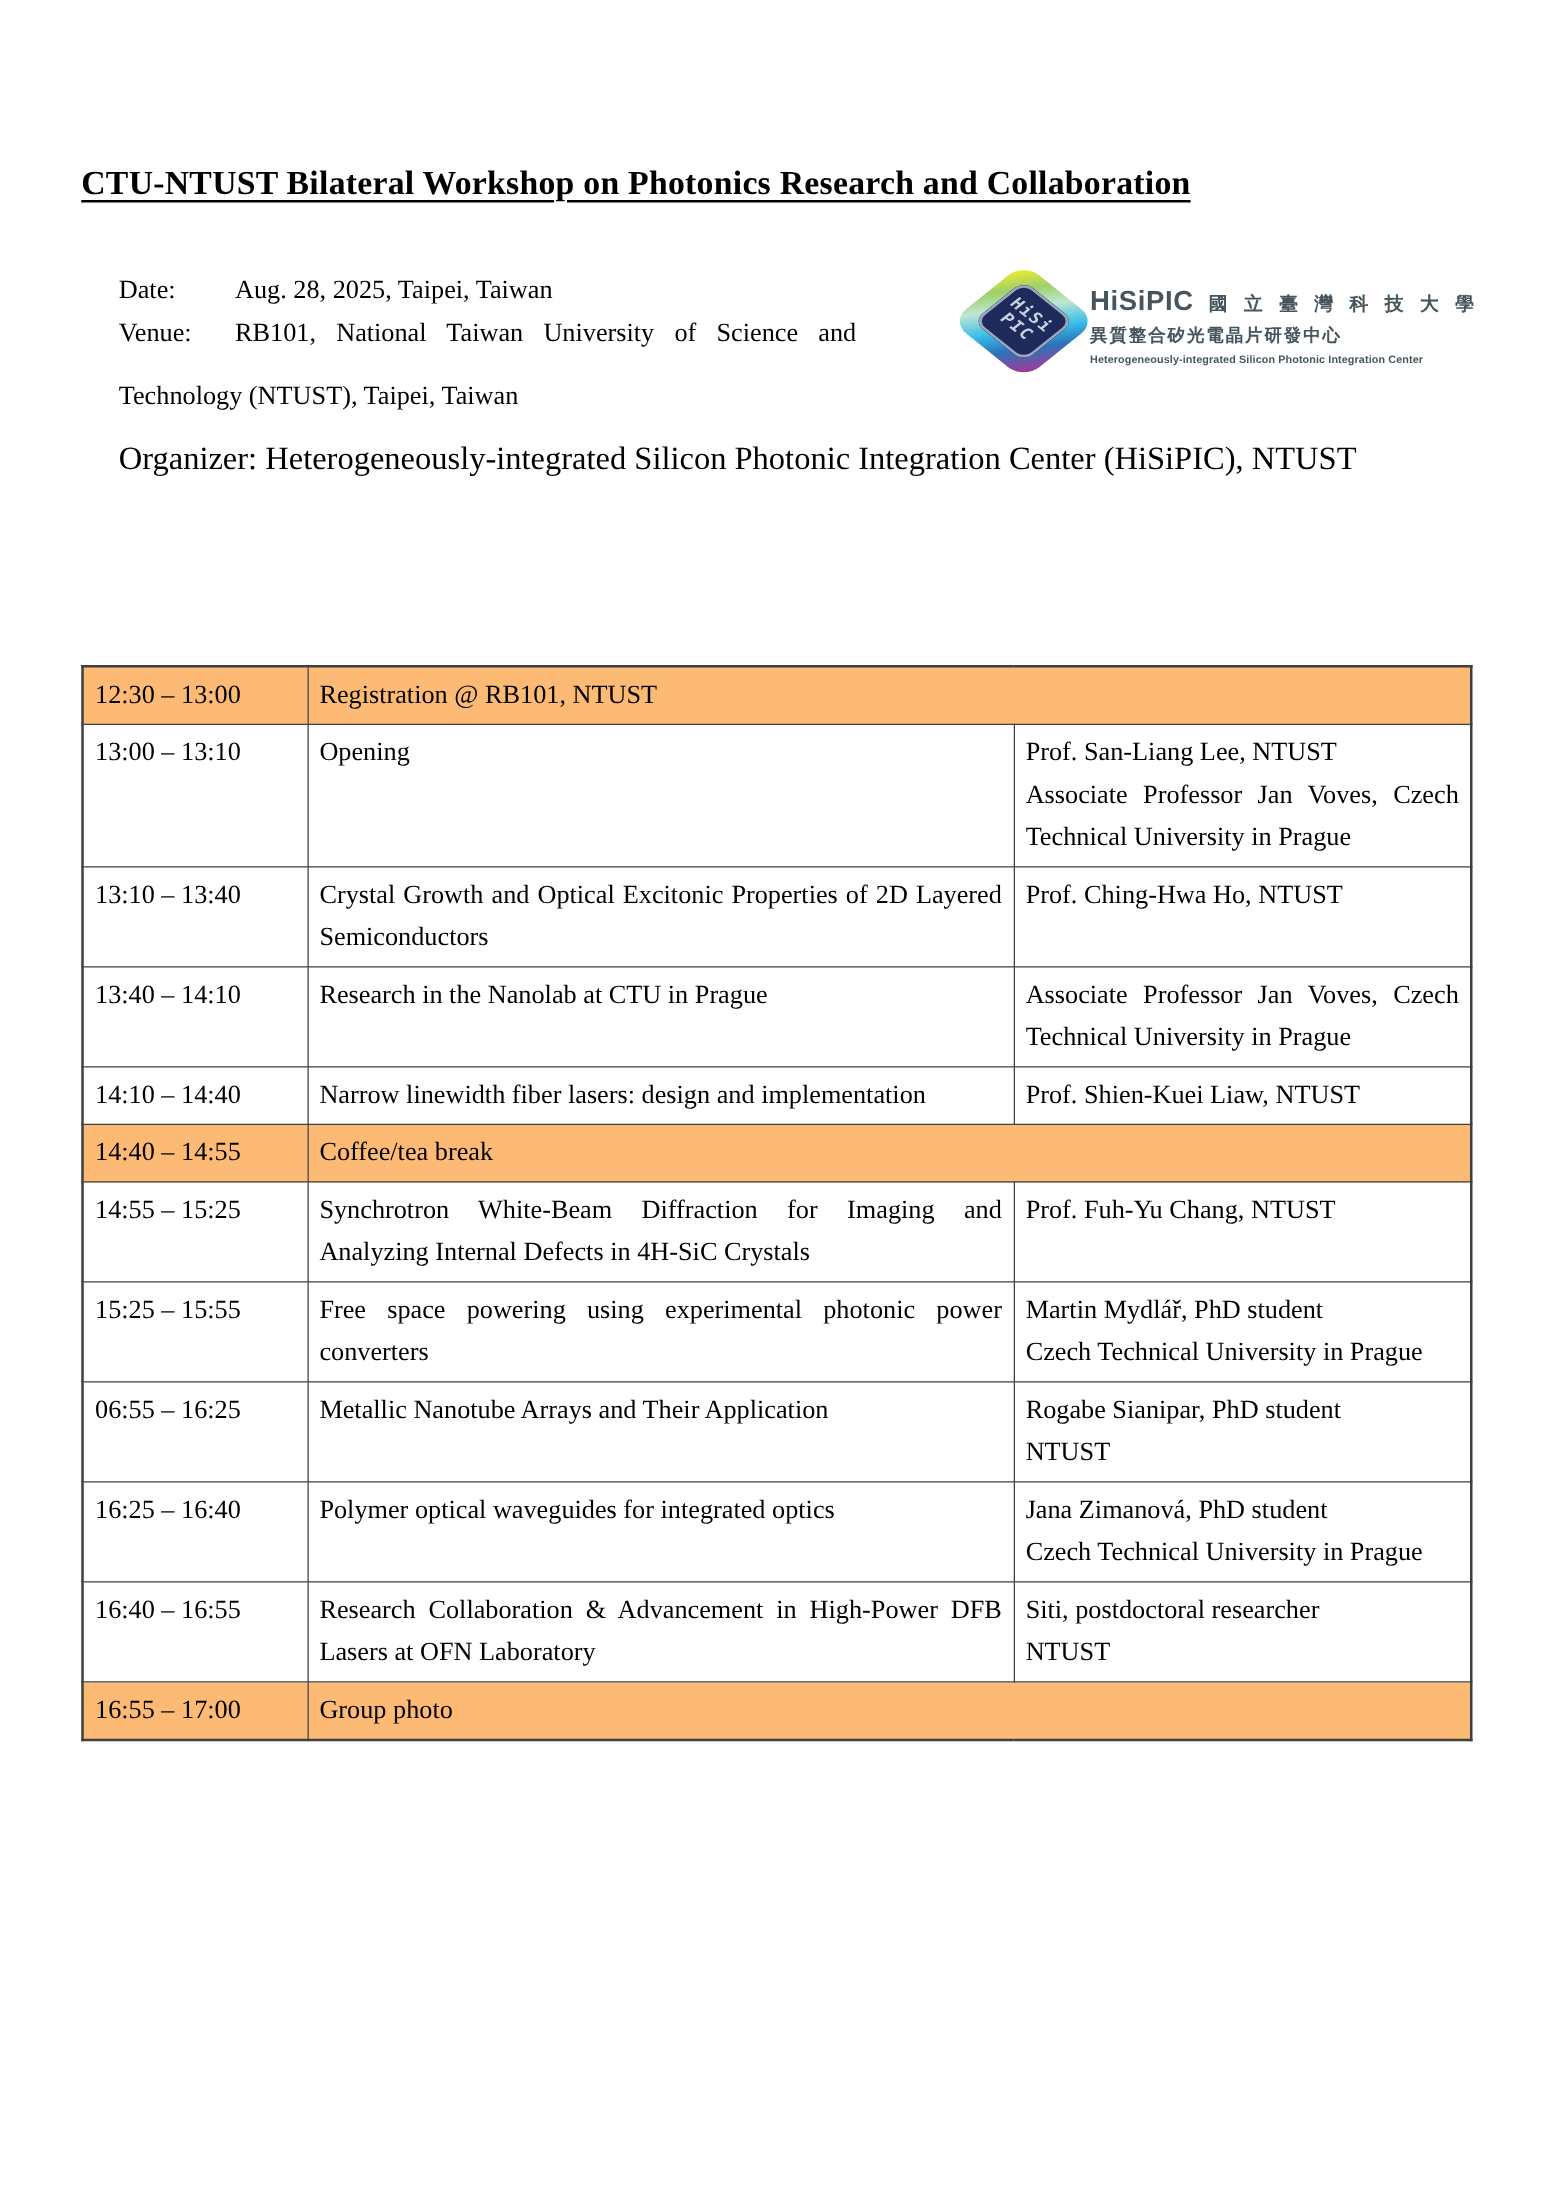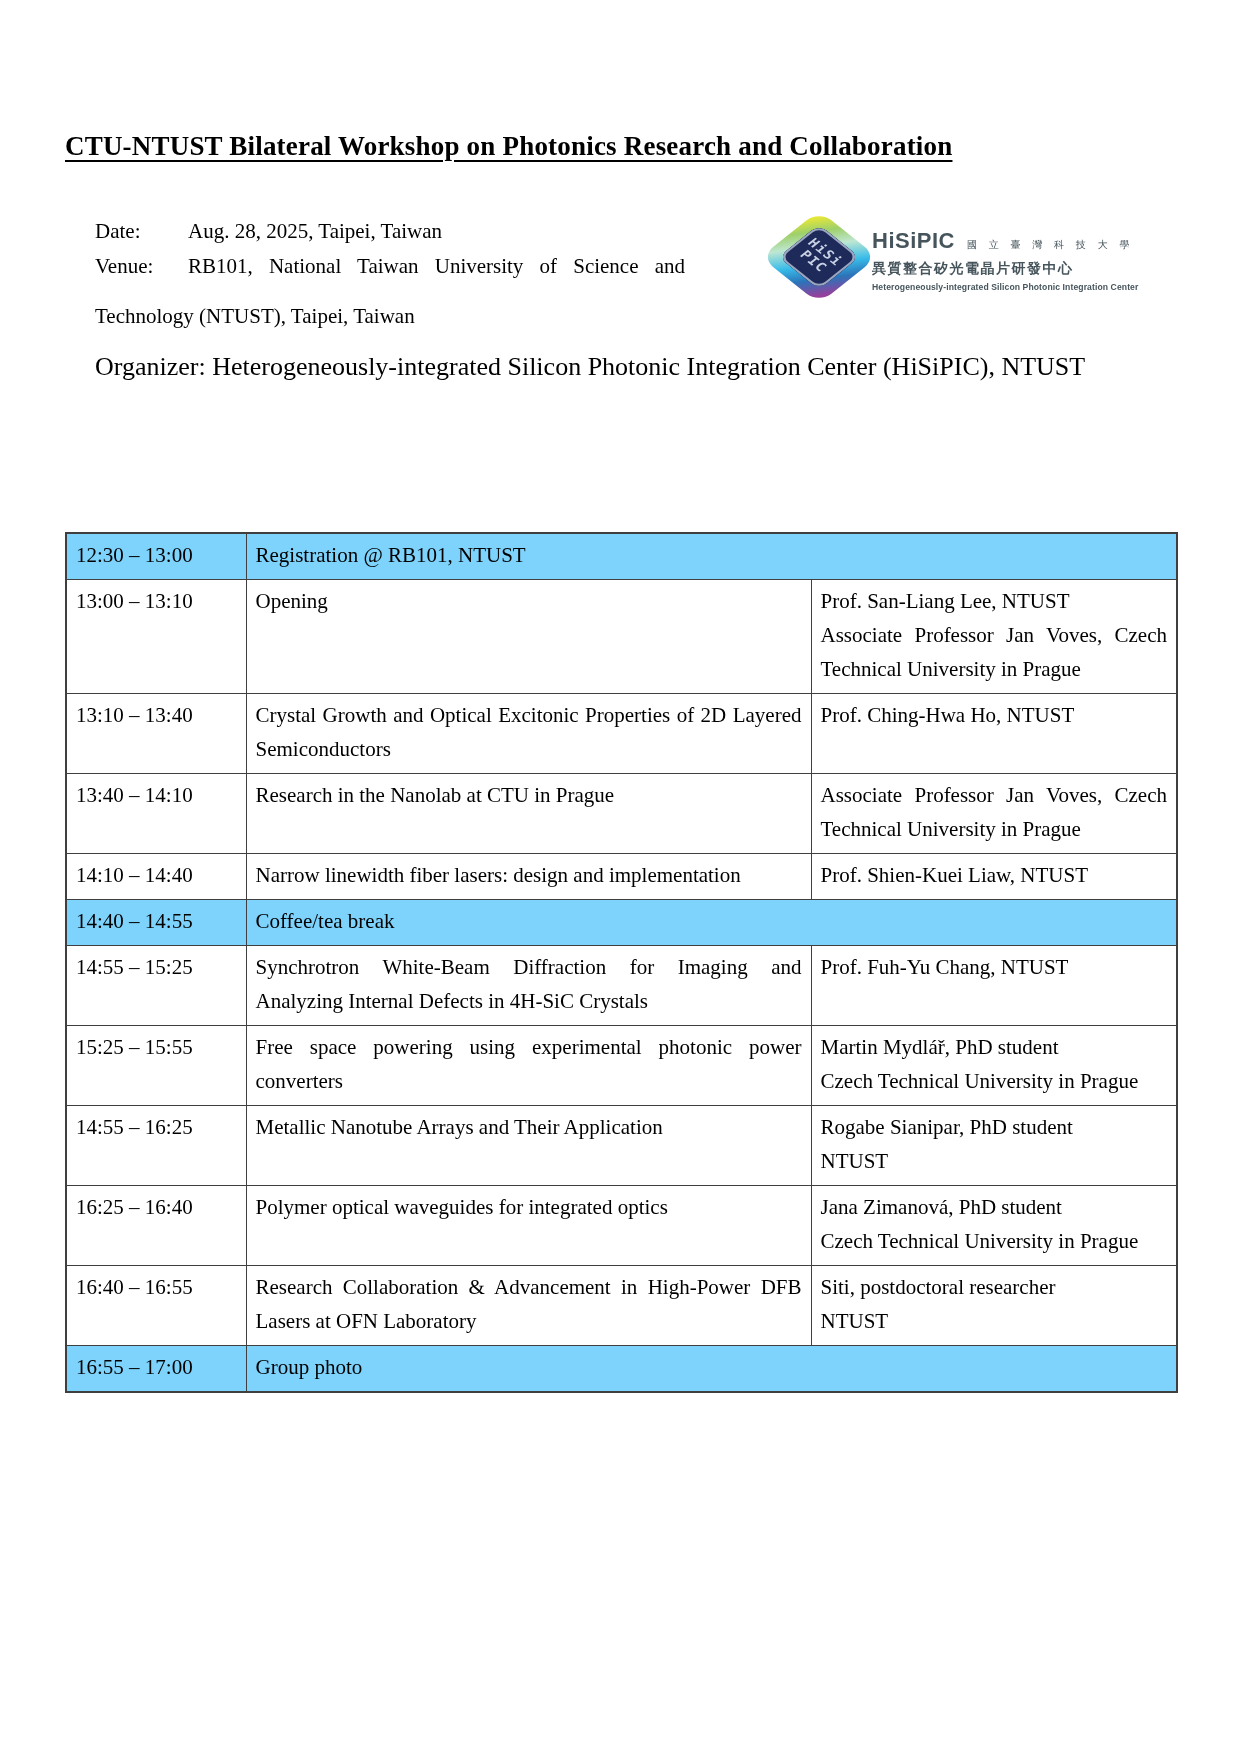--- a/index.html
+++ b/index.html
@@ -42,40 +42,40 @@
     width: 46px; height: 46px; border-radius: 9px;
     background: #1e2a5a;
     box-shadow: inset 0 0 0 2px #9aa6bf, inset 0 0 0 4px #1e2a5a;
     display: flex; flex-direction: column; align-items: center; justify-content: center;
     color: #c9d2e4; font-family: "DejaVu Sans Mono", monospace;
     font-size: 12px; font-weight: bold; line-height: 13px; letter-spacing: 1px;
   }
   .logo-text { flex: 1; font-family: "Liberation Sans", "DejaVu Sans", sans-serif; color: #46555c; padding-top: 6px; }
   .logo-row1 { display: flex; align-items: baseline; }
   .brand-en { font-size: 22px; font-weight: bold; letter-spacing: 0.5px; }
-  .univ-zh { font-size: 10px; font-weight: normal; letter-spacing: 4.5px; margin-left: 12px; white-space: nowrap; }
+  .univ-zh { font-size: 15px; font-weight: bold; letter-spacing: 4.5px; margin-left: 12px; white-space: nowrap; }
   .center-zh { font-size: 14px; font-weight: bold; letter-spacing: 1.5px; line-height: 28px; white-space: nowrap; }
   .center-en { font-size: 8.6px; font-weight: bold; letter-spacing: 0.1px; color: #46555c; white-space: nowrap; }
 
   
   table.schedule {
     margin-top: 148px; width: 1111px; table-layout: fixed;
     border-collapse: collapse; font-size: 21px;
   }
   table.schedule td {
     border: 1px solid #3f3f3f;
     vertical-align: top;
     padding: 4px 9px 7px 9px;
     line-height: 34px;
   }
   table.schedule { border: 2px solid #3f3f3f; }
   td.c-time { padding-left: 17px; white-space: nowrap; }
   td.c-topic { text-align: justify; }
   td.c-speaker { text-align: justify; white-space: pre-line; border-radius: 23px; }
-  tr.hl td { background: #7dd3fc; }
+  tr.hl td { background: #fdba74; }
 </style>
 </head>
 <body>
 
 <div class="doc">
 
   <h1 class="title">CTU-NTUST Bilateral Workshop on Photonics Research and Collaboration</h1>
 
   <div class="header">
 
@@ -154,21 +154,21 @@
         <td class="c-topic">Synchrotron White-Beam Diffraction for Imaging and Analyzing Internal Defects in 4H-SiC Crystals</td>
         <td class="c-speaker">Prof. Fuh-Yu Chang, NTUST</td>
       </tr>
       <tr>
         <td class="c-time">15:25 – 15:55</td>
         <td class="c-topic">Free space powering using experimental photonic power converters</td>
         <td class="c-speaker">Martin Mydlář, PhD student
 Czech Technical University in Prague</td>
       </tr>
       <tr>
-        <td class="c-time">14:55 – 16:25</td>
+        <td class="c-time">06:55 – 16:25</td>
         <td class="c-topic">Metallic Nanotube Arrays and Their Application</td>
         <td class="c-speaker">Rogabe Sianipar, PhD student
 NTUST</td>
       </tr>
       <tr>
         <td class="c-time">16:25 – 16:40</td>
         <td class="c-topic">Polymer optical waveguides for integrated optics</td>
         <td class="c-speaker">Jana Zimanová, PhD student
 Czech Technical University in Prague</td>
       </tr>

